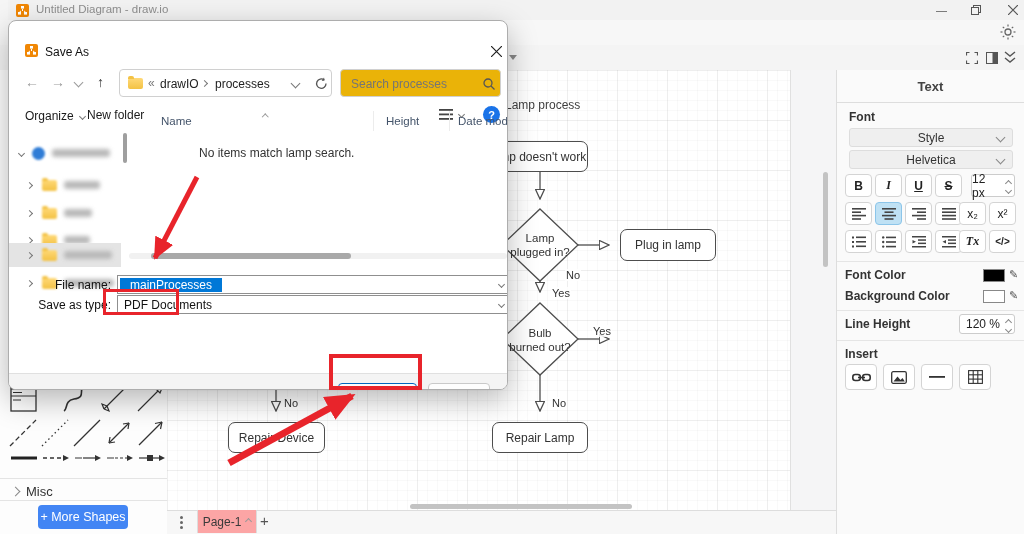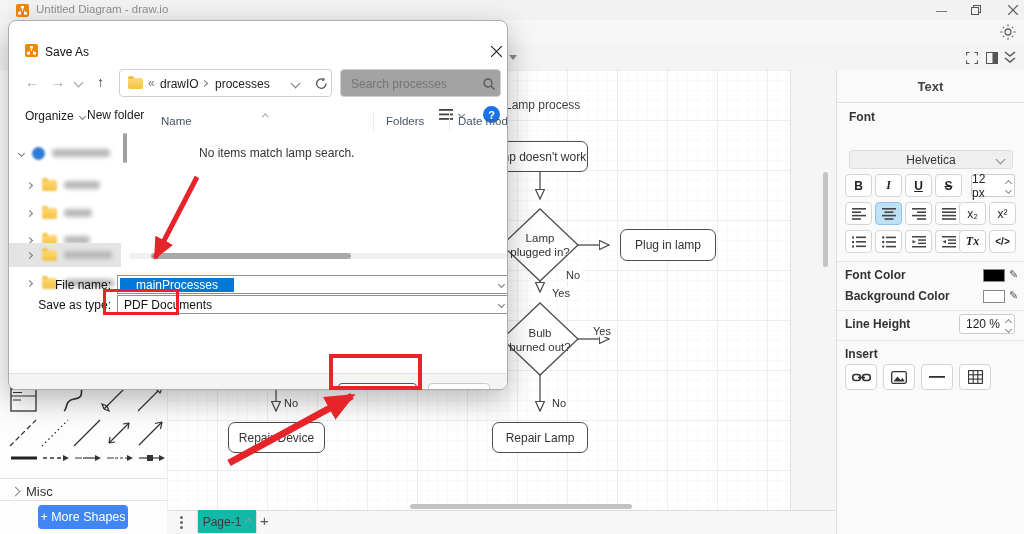--- a/index.html
+++ b/index.html
@@ -36,21 +36,21 @@
   .canvas-gap{left:790px;top:70px;width:46px;height:440px;background:#f5f5f6;border-left:1px solid #e0e0e0;}
   .node{position:absolute;background:#fff;border:1.3px solid #4d4d4d;border-radius:7px;
     display:flex;align-items:center;justify-content:center;font-size:12px;color:#333;z-index:2;box-sizing:border-box;}
   .dlabel{position:absolute;z-index:2;font-size:11.5px;color:#333;text-align:center;white-space:pre-line;line-height:1.25;}
   .elabel{position:absolute;z-index:2;font-size:11px;color:#333;background:rgba(255,255,255,.85);padding:0 1px;}
   .diagtitle{position:absolute;z-index:2;font-size:12px;color:#3f3f3f;}
   .scroll-thumb{background:#c3c3c3;border-radius:3px;}
 
   
   .footer{left:167px;top:510px;width:669px;height:24px;background:#f7f7f7;border-top:1px solid #ddd;}
-  .pagetab{left:197px;top:510px;width:58px;height:23px;background:#14b8a6;border-left:1px solid #ddd;border-right:1px solid #ddd;
+  .pagetab{left:197px;top:510px;width:58px;height:23px;background:#fca5a5;border-left:1px solid #ddd;border-right:1px solid #ddd;
     display:flex;align-items:center;justify-content:center;gap:5px;font-size:12px;color:#3a3a3a;}
   .dot3 span{display:block;width:3px;height:3px;border-radius:50%;background:#666;margin:2px 0;}
 
   
   .fpanel{left:836px;top:70px;width:188px;height:464px;background:#fafafa;border-left:1px solid #ddd;box-sizing:border-box;}
   .fpanel .hdr{position:absolute;left:0;top:0;width:100%;height:32px;border-bottom:1px solid #ddd;
     display:flex;align-items:center;justify-content:center;font-size:13px;font-weight:bold;color:#444;}
   .seclabel{position:absolute;font-size:12px;font-weight:bold;color:#333;}
   .fselect{position:absolute;height:19px;background:#efefef;border:1px solid #ddd;border-radius:3px;
     display:flex;align-items:center;justify-content:center;font-size:12px;color:#333;box-sizing:border-box;}
@@ -64,37 +64,37 @@
   .spin .chv{width:4px;height:4px;border-color:#888;}
   .swatch{position:absolute;width:22px;height:13px;border:1px solid #888;box-sizing:border-box;}
   .pencil{position:absolute;font-size:11px;color:#555;}
   .fdiv{position:absolute;left:0;width:100%;height:1px;background:#e5e5e5;}
 
   
   .dialog{left:8px;top:20px;width:500px;height:370px;background:#fff;border:1px solid #adadad;border-radius:8px;
     box-shadow:0 10px 30px rgba(0,0,0,.28);z-index:40;overflow:hidden;box-sizing:border-box;}
   .dlg-title{position:absolute;left:36px;top:24px;font-size:12px;color:#111;}
   .addrbox{position:absolute;left:110px;top:48px;width:213px;height:28px;border:1px solid #d0d0d0;border-radius:4px;background:#fff;box-sizing:border-box;}
-  .searchbox{position:absolute;left:331px;top:48px;width:161px;height:28px;border:1px solid #d0d0d0;border-radius:4px;background:#a3a3a3;box-sizing:border-box;}
+  .searchbox{position:absolute;left:331px;top:48px;width:161px;height:28px;border:1px solid #d0d0d0;border-radius:4px;background:#eab308;box-sizing:border-box;}
   .searchbox input{position:absolute;left:8px;top:4px;width:125px;height:18px;border:none;outline:none;font-size:12px;color:#333;
     font-family:"Liberation Sans",sans-serif;background:transparent;}
   .navico{position:absolute;font-size:14px;color:#9a9a9a;}
   .crumb{font-size:12px;color:#222;}
   .folder{position:relative;width:15px;height:11px;background:linear-gradient(#ffd978,#f3c244);border-radius:2px;}
   .folder:before{content:"";position:absolute;left:0;top:-2px;width:6px;height:3px;background:#f3c244;border-radius:2px 2px 0 0;}
   .colhdr{position:absolute;font-size:11.5px;color:#44546a;}
   .side-item{position:absolute;left:0;width:112px;height:24px;display:flex;align-items:center;}
   .blurbar{height:8px;border-radius:3px;background:#b9b9b9;filter:blur(2px);}
   .dlg-footer{position:absolute;left:0;top:352px;width:100%;height:38px;background:#f4f4f4;border-top:1px solid #e0e0e0;}
   .dbtn{position:absolute;height:24px;border-radius:4px;background:#fdfdfd;border:1px solid #c9c9c9;
     display:flex;align-items:center;justify-content:center;font-size:12px;color:#1a1a1a;box-sizing:border-box;}
   .dbtn.primary{border:1.5px solid #0067c0;}
   .field-label{position:absolute;font-size:12px;color:#111;text-align:right;}
   .field-box{position:absolute;left:108px;width:394px;height:19px;border:1px solid #8f8f8f;background:#fff;box-sizing:border-box;display:flex;align-items:center;}
-  .seltext{margin-left:2px;padding:0 16px;font-size:12px;color:#fff;}
+  .seltext{margin-left:2px;padding:0 10px;font-size:12px;color:#fff;}
 
   
   .annot{position:absolute;left:0;top:0;z-index:70;pointer-events:none;}
   .rrect{position:absolute;z-index:60;pointer-events:none;box-sizing:border-box;}
 </style>
 </head>
 <body>
 
 <div class="screen">
 
@@ -266,20 +266,24 @@
   <div class="abs pagetab">
     <span>Page-1</span>
     <span class="chv cu" style="width:4px;height:4px;border-color:#999"></span>
   </div>
   <div class="abs" style="left:260px;top:512px;font-size:15px;color:#555">+</div>
 
   <div class="abs fpanel">
     <div class="hdr">Text</div>
     <div class="seclabel" style="left:12px;top:40px">Font</div>
 
+    <div class="fselect" style="left:12px;top:58px;width:164px">
+      <span>Style</span>
+      <span class="chv cd"></span>
+    </div>
     <div class="fselect" style="left:12px;top:80px;width:164px">
       <span>Helvetica</span>
       <span class="chv cd"></span>
     </div>
 
     <div class="fbtn" style="left:8px;top:104px">B</div>
     <div class="fbtn" style="left:38px;top:104px;font-style:italic;font-family:'Liberation Serif',serif">I</div>
     <div class="fbtn" style="left:68px;top:104px;text-decoration:underline">U</div>
     <div class="fbtn" style="left:98px;top:104px;text-decoration:line-through">S</div>
     <div class="finput" style="left:134px;top:104px;width:44px;height:23px">
@@ -517,21 +521,21 @@
     </div>
     <div class="side-item" style="top:250px">
       <span class="chv cr" style="margin-left:18px;width:4px;height:4px"></span>
       <span class="folder" style="margin-left:10px;filter:blur(1px)"></span>
       <span class="blurbar" style="margin-left:7px;width:50px"></span>
     </div>
     <div class="abs scroll-thumb" style="left:114px;top:112px;width:4px;height:30px;background:#9f9f9f"></div>
 
     <div class="colhdr" style="left:152px;top:94px">Name</div>
     <span class="abs chv cu" style="left:254px;top:94px;width:3.5px;height:3.5px;border-color:#999"></span>
-    <div class="colhdr" style="left:377px;top:94px">Folders</div>
+    <div class="colhdr" style="left:377px;top:94px">Height</div>
     <div class="colhdr" style="left:449px;top:94px;width:60px;overflow:hidden;white-space:nowrap">Date modified</div>
     <div class="abs" style="left:364px;top:90px;width:1px;height:20px;background:#ececec"></div>
     <div class="abs" style="left:440px;top:90px;width:1px;height:20px;background:#ececec"></div>
 
     <div class="abs" style="left:190px;top:125px;font-size:12px;color:#333">No items match lamp search.</div>
 
     <div class="abs" style="left:120px;top:232px;width:378px;height:6px;background:#f1f1f1;border-radius:3px">
       <div class="abs scroll-thumb" style="left:22px;top:0;width:200px;height:6px;background:#a9a9a9"></div>
     </div>
 

